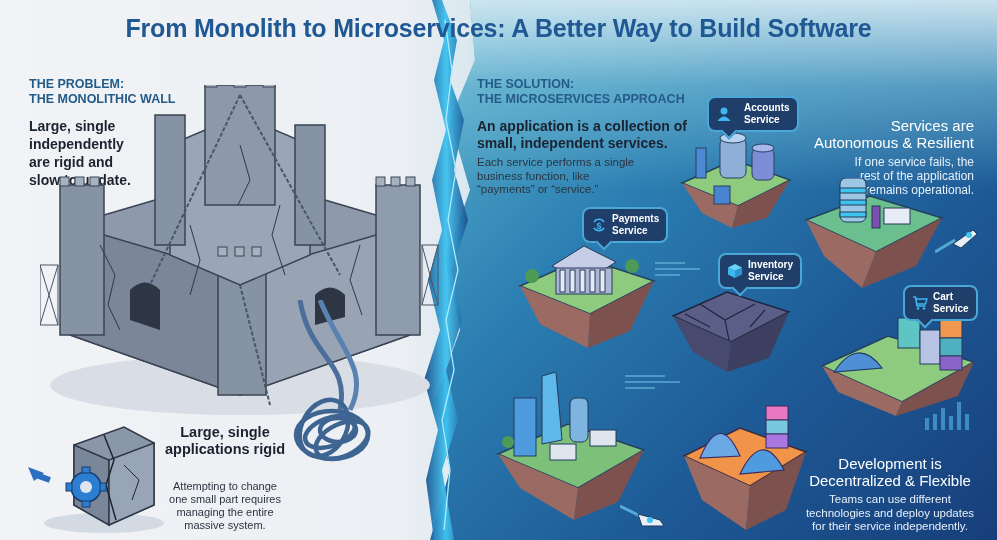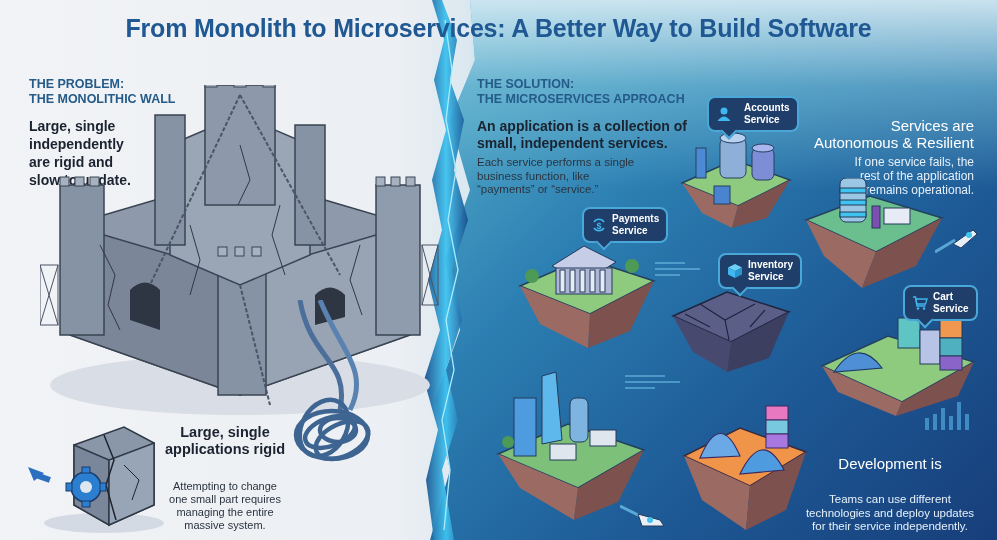--- a/index.html
+++ b/index.html
@@ -209,20 +209,21 @@
     <div>Autonomous &amp; Resilient</div>
   </div>
   <div class="white-body" style="right:23px; top:155px;">
     <div>If one service fails, the</div>
     <div>rest of the application</div>
     <div>remains operational.</div>
   </div>
 
   <div class="white-head center" style="left:800px; top:455px; width:180px; text-align:center;">
     <div>Development is</div>
+    <div>Decentralized &amp; Flexible</div>
   </div>
   <div class="white-body" style="left:790px; top:493px; width:200px; text-align:center; font-size:11.5px; line-height:13.5px;">
     <div>Teams can use different</div>
     <div>technologies and deploy updates</div>
     <div>for their service independently.</div>
   </div>
 
   <svg class="island" style="left:672px; top:128px;" width="125" height="100" viewBox="0 0 125 100">
     <polygon points="10,55 62,32 118,52 66,78" fill="#8fcb7f" stroke="#244060" stroke-width="1.5"></polygon>
     <polygon points="10,55 66,78 60,100 30,85" fill="#9a6a63"></polygon>

